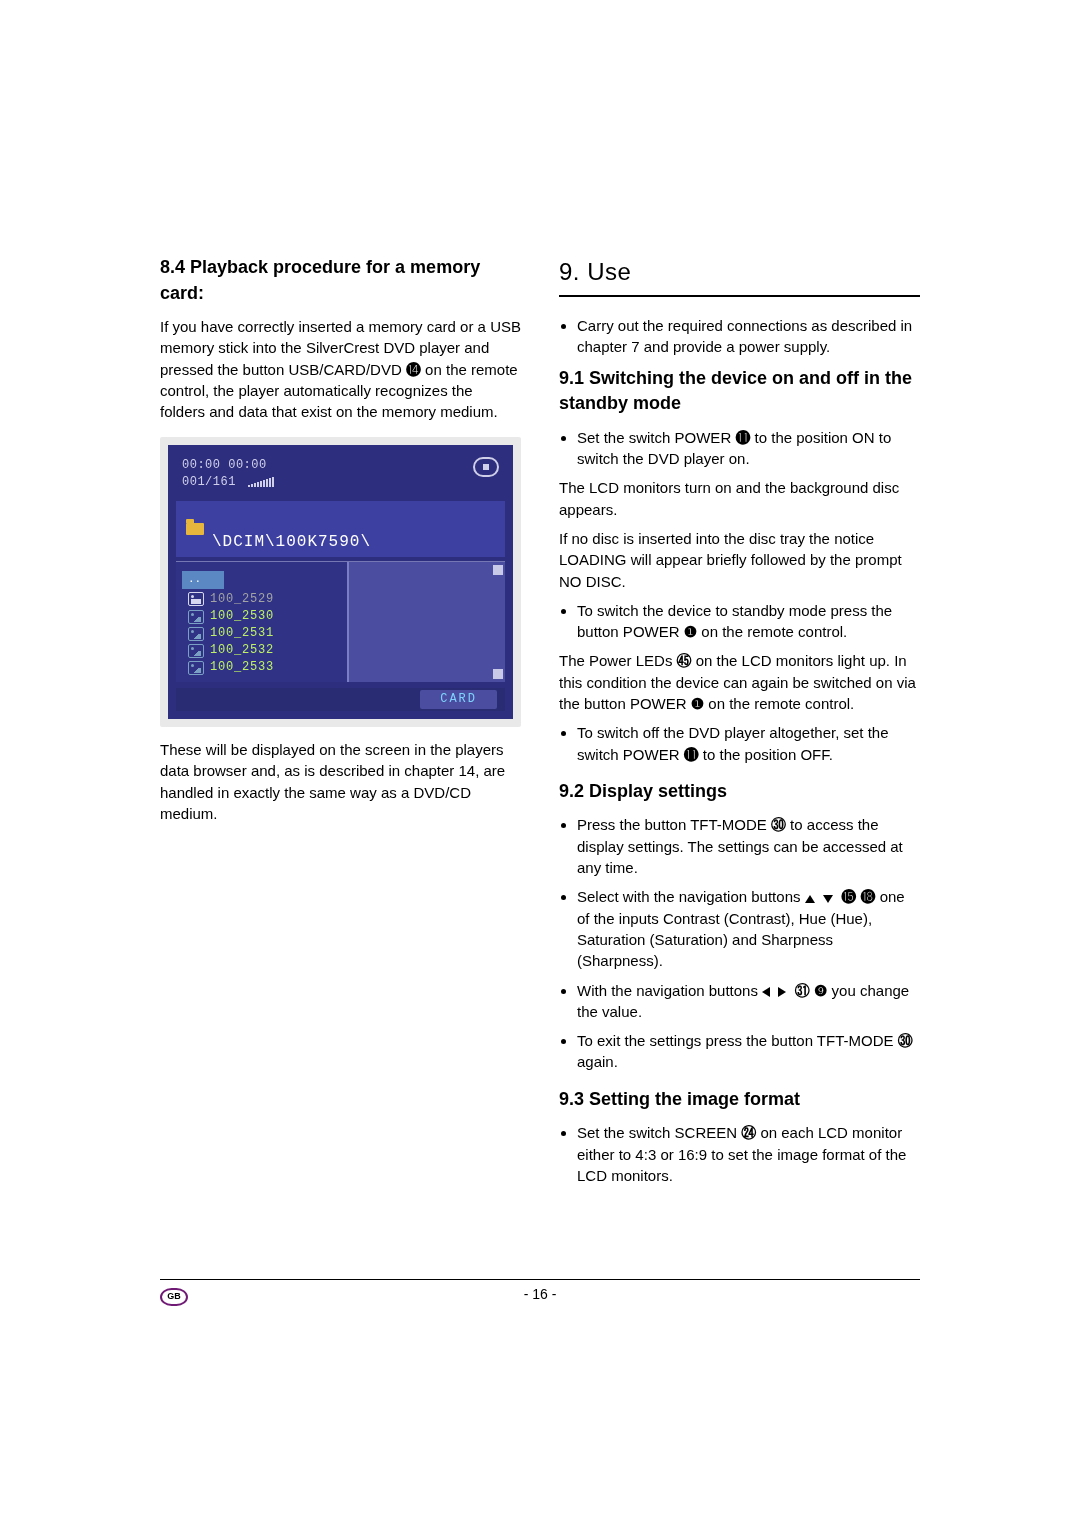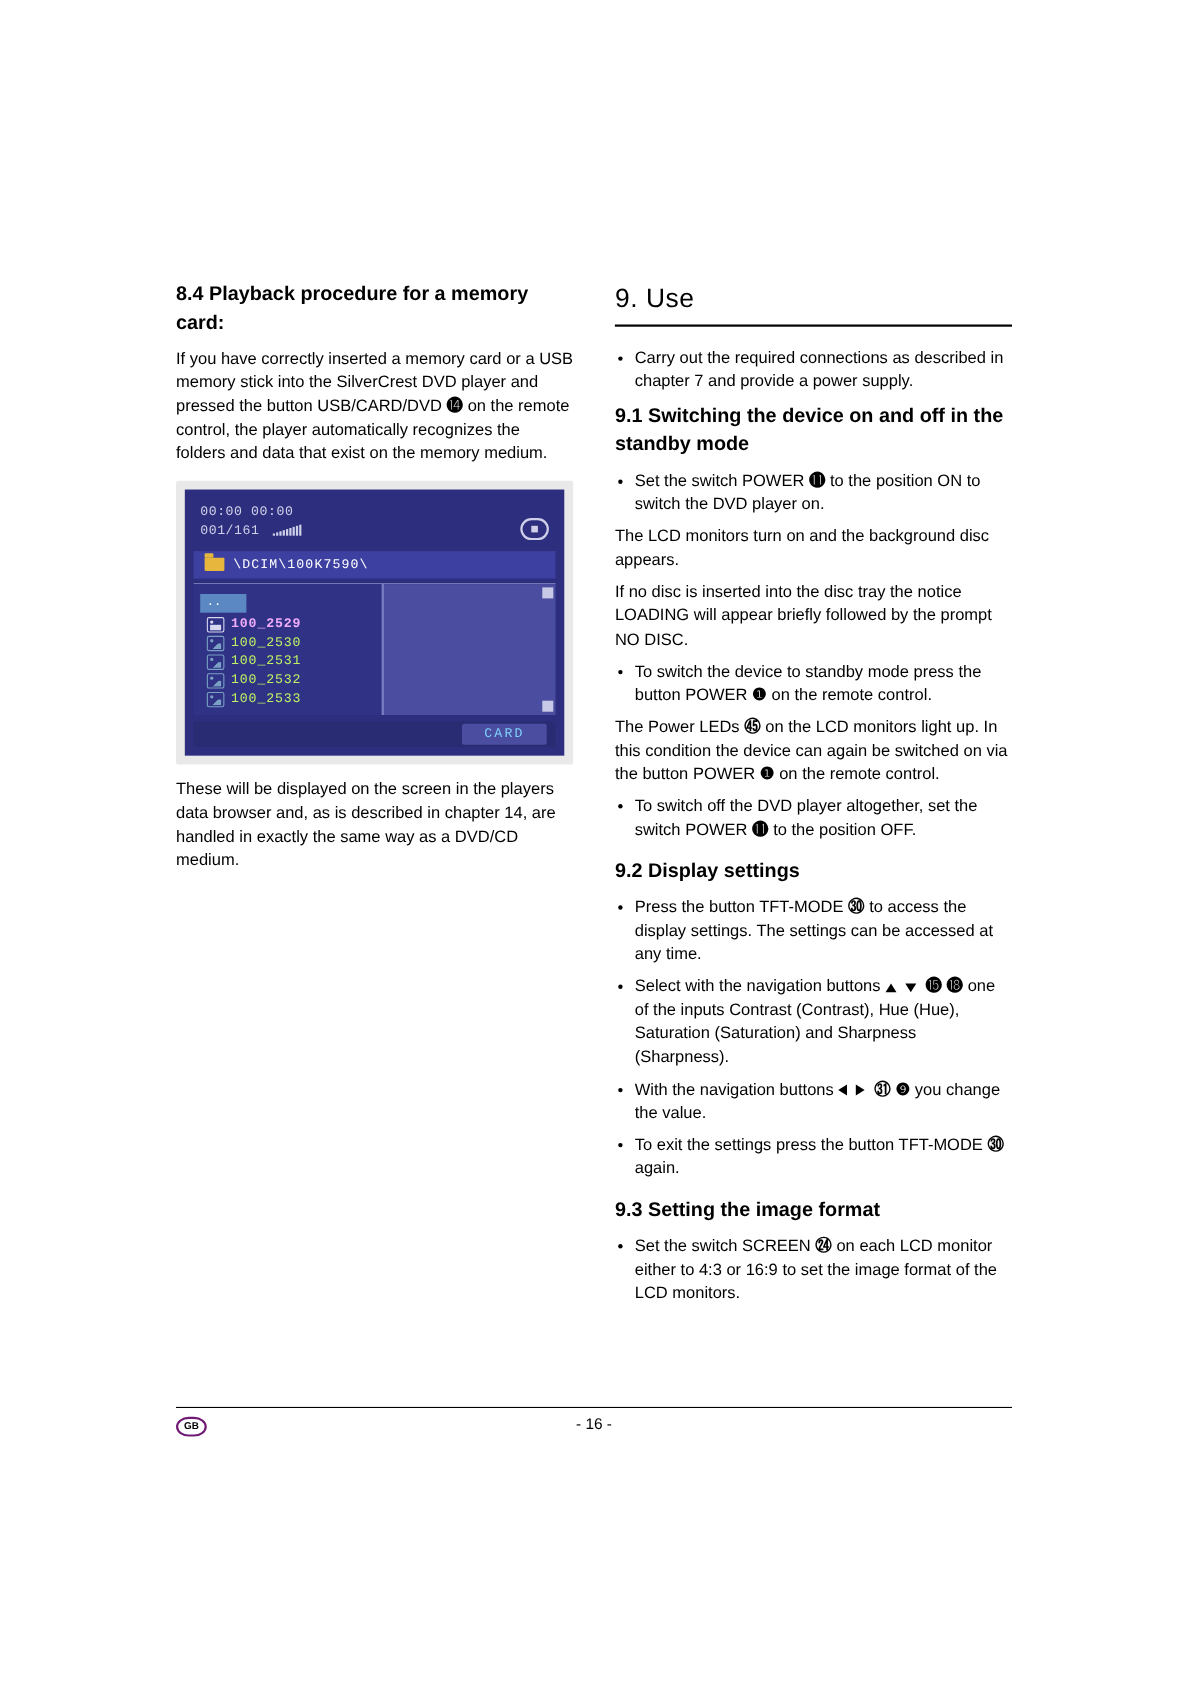--- a/index.html
+++ b/index.html
@@ -55,21 +55,21 @@
   .shot-outer {
     border: 8px solid #e9e9e9;
     border-radius: 2px;
   }
   .shot {
     background: #2d2f7e;
     padding: 8px;
   }
   .shot-top {
     display: flex;
-    align-items: flex-end;
+    align-items: flex-start;
     gap: 23px;
     padding: 4px 6px;
   }
   .shot-time { color: #cfcfe9; font-size: 12px; font-family: "Courier New", monospace; letter-spacing: 0.5px; }
   .shot-index { color: #cfcfe9; font-size: 12px; font-family: "Courier New", monospace; letter-spacing: 0.5px; }
   .shot-bars {
     flex: 0 0 auto;
     display: flex; gap: 1px; align-items: flex-end; height: 10px;
     margin-left: 4px;
   }
@@ -86,21 +86,21 @@
     margin-top: 6px;
     padding: 4px 6px 4px 10px;
     display: flex; align-items: center; gap: 8px;
   }
   .folder-ic {
     width: 18px; height: 12px; background: #e6b73c; position: relative; border-radius: 1px;
   }
   .folder-ic::before {
     content: ""; position: absolute; top: -4px; left: 0; width: 8px; height: 4px; background: #e6b73c; border-radius: 1px 1px 0 0;
   }
-  .path-text { color: #fff; font-family: "Courier New", monospace; font-size: 12px; letter-spacing: 1px; }
+  .path-text { color: #fff; font-family: "Courier New", monospace; font-size: 16px; letter-spacing: 1px; margin-top: 26px; }
   .browser {
     margin-top: 4px;
     display: flex;
     background: #2f3285;
     border-top: 1px solid #7477b3;
   }
   .filelist {
     flex: 0 0 50%;
     background: #2f3285;
     padding: 4px 0 6px 6px;
@@ -109,21 +109,21 @@
     background: #5b87c2; color: #fff; font-family: "Courier New", monospace;
     font-size: 11px; padding: 1px 6px; display: inline-block; min-width: 30px;
     margin-bottom: 2px;
   }
   .frow {
     display: flex; align-items: center; gap: 6px;
     color: #bef264; font-family: "Courier New", monospace; font-size: 12px;
     padding: 0 6px;
     letter-spacing: 0.8px;
   }
-  .frow.sel { color: #f0abfc; font-weight: bold; }
+  .frow.sel { color: #a3a3a3; }
   .pic-ic {
     width: 14px; height: 12px; border: 1px solid #7aa0c3; position: relative; border-radius: 2px; flex: 0 0 auto;
   }
   .pic-ic::before { content:""; position:absolute; left:2px; top:2px; width:3px; height:3px; background:#7aa0c3; border-radius:50%; }
   .pic-ic::after { content:""; position:absolute; left:2px; bottom:1px; right:2px; height:5px; background: linear-gradient(135deg, transparent 48%, #7aa0c3 50%);}
   .frow.sel .pic-ic { border-color:#d7d7ef; }
   .frow.sel .pic-ic::before, .frow.sel .pic-ic::after { background:#d7d7ef; }
   .preview {
     flex: 1;
     background: #4b4ea0;

